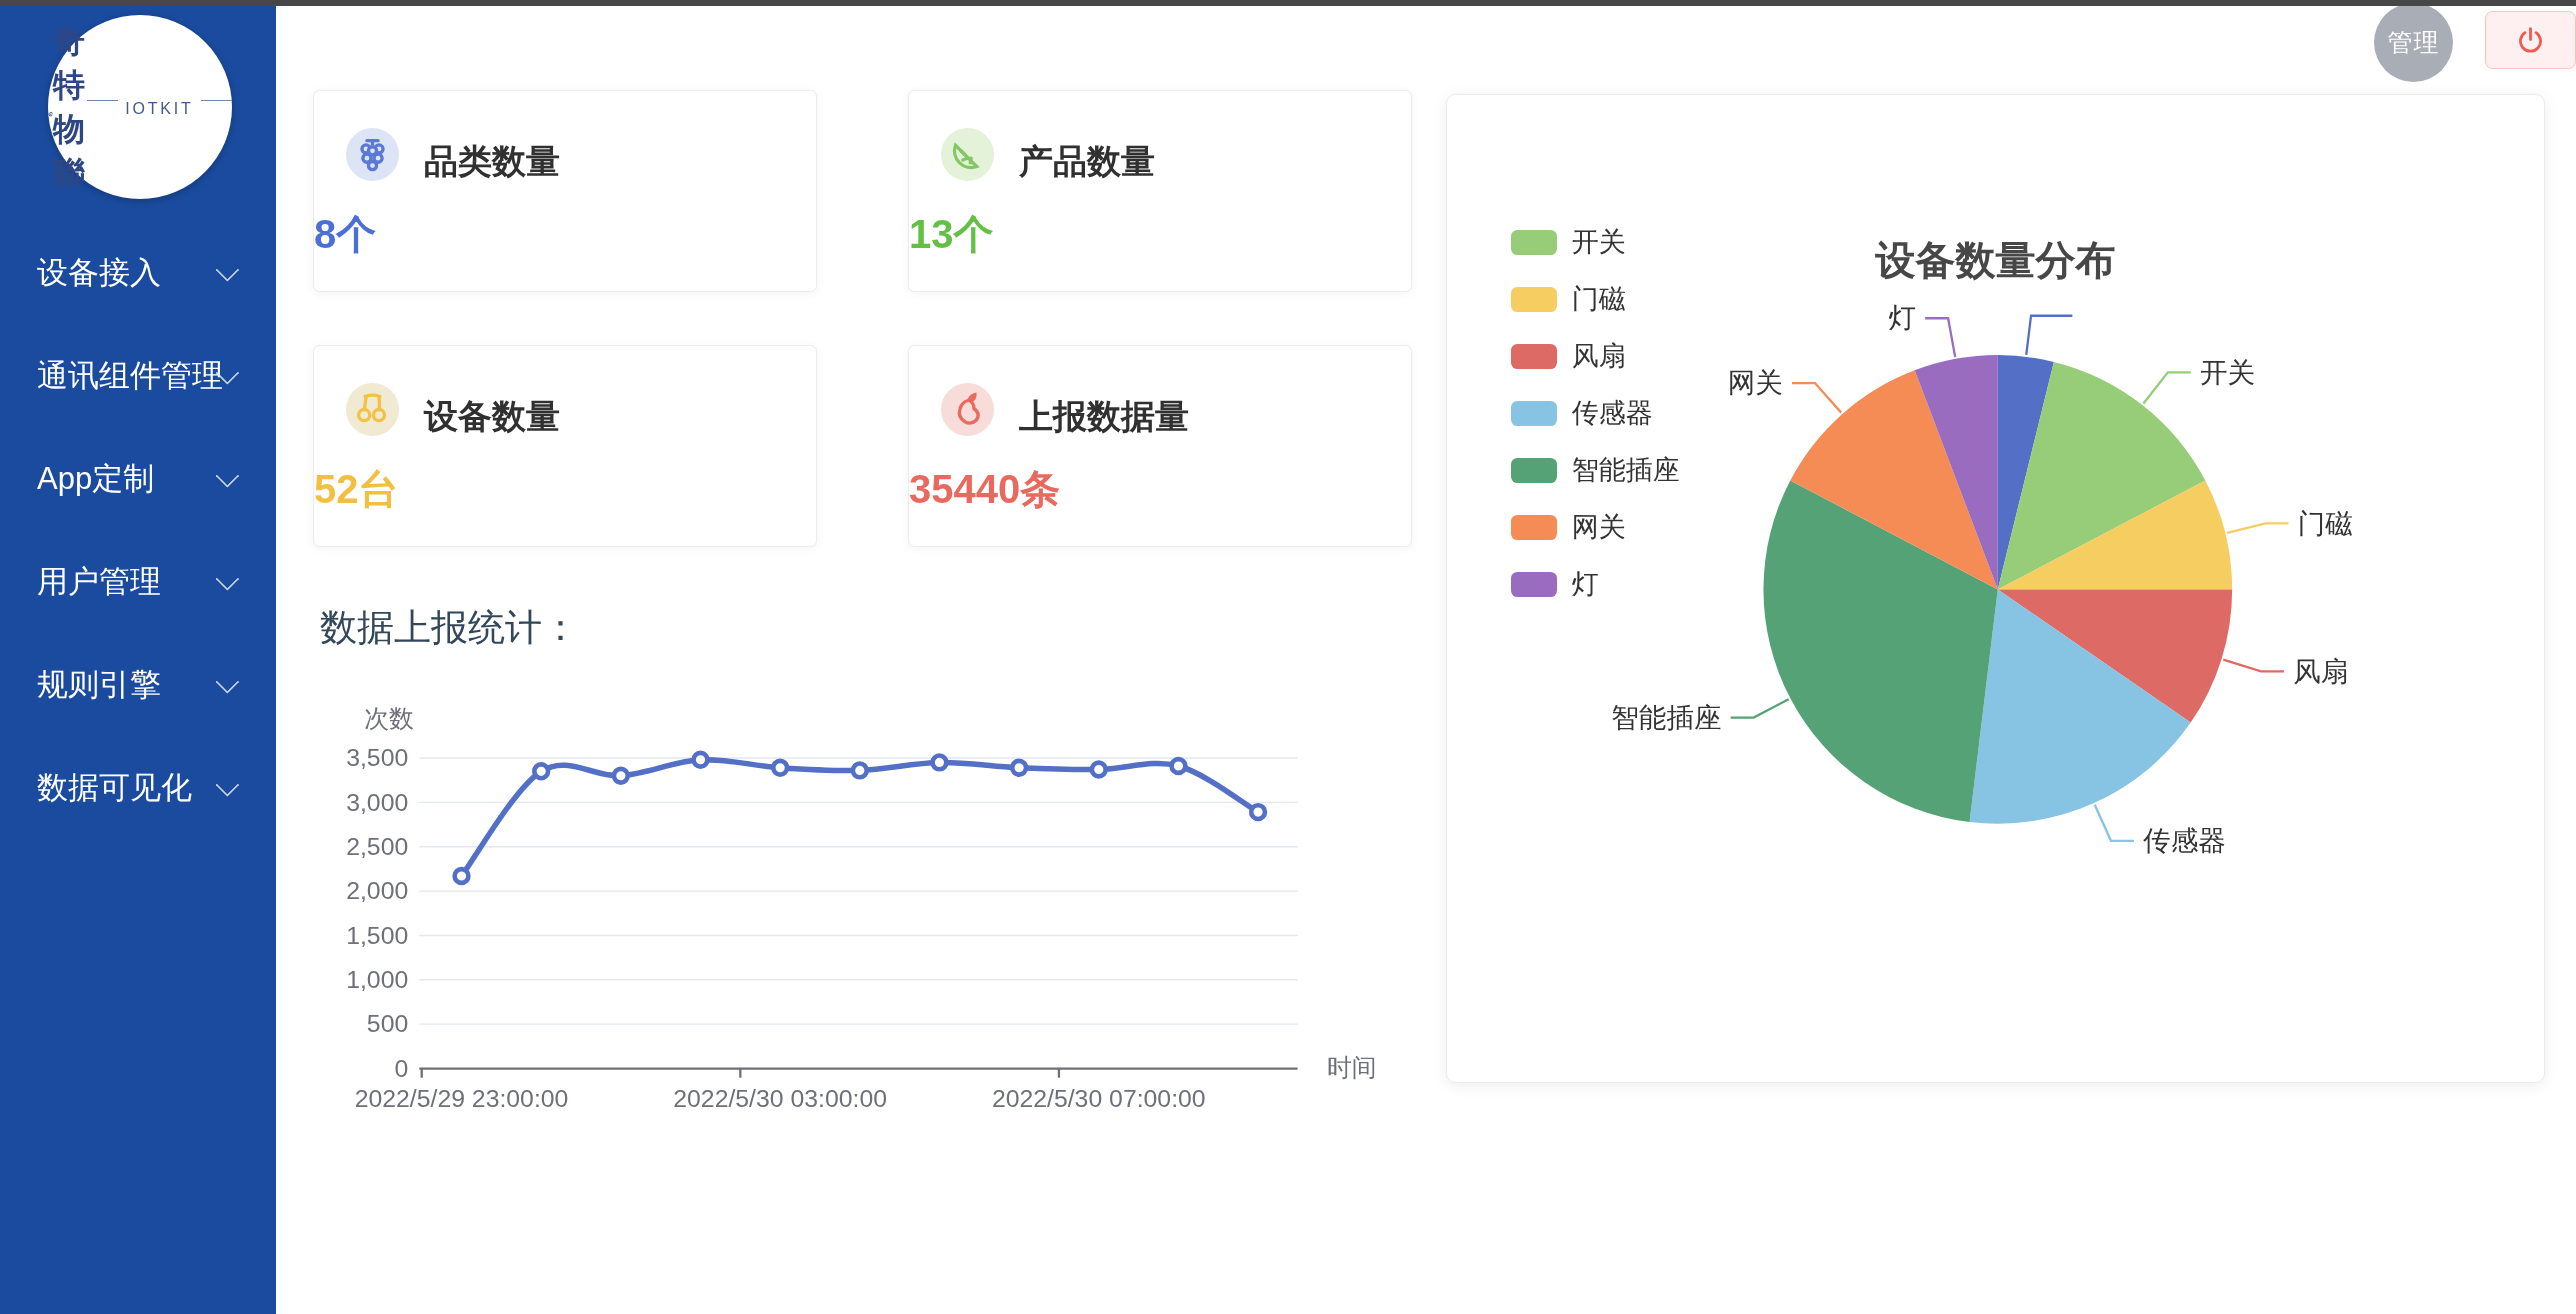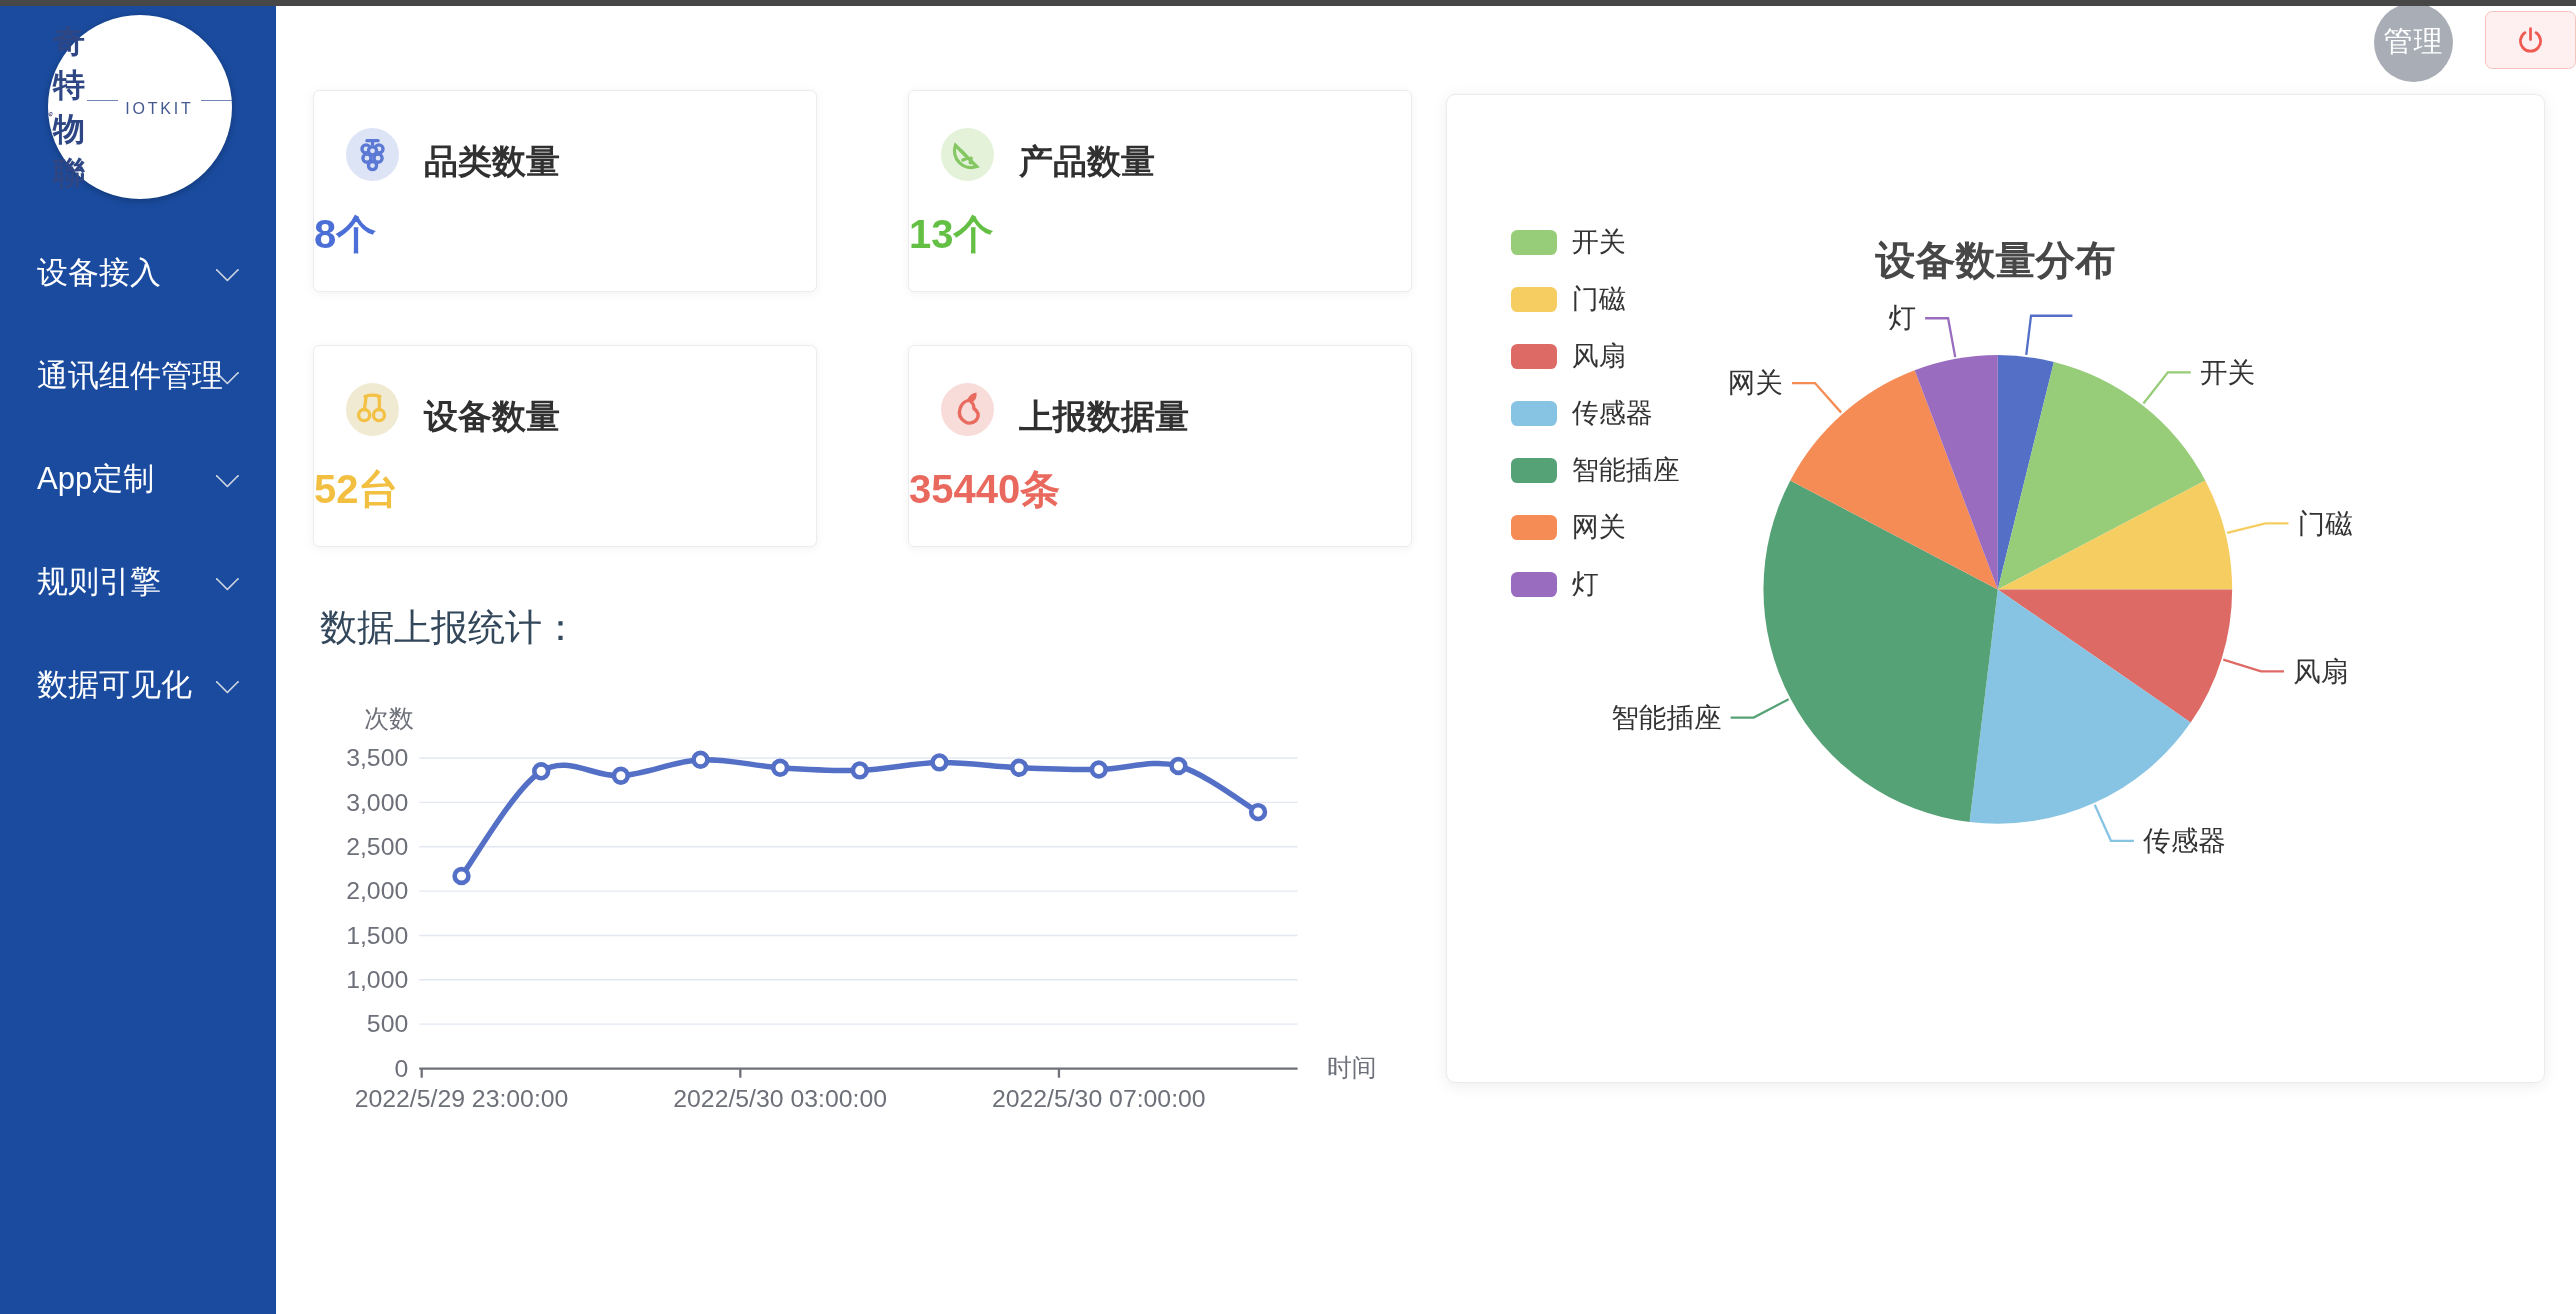--- a/index.html
+++ b/index.html
@@ -28,21 +28,21 @@
   }
   .menu-item .chev{
     position:absolute;right:40px;top:50%;width:14.7px;height:14.7px;
     border-right:2.8px solid rgba(235,235,235,.85);border-bottom:2.8px solid rgba(235,235,235,.85);
     transform:translateY(-70%) rotate(45deg);border-radius:0.9px;
   }
 
   
   .avatar{
     position:absolute;left:2374px;top:2.8px;width:79px;height:79px;border-radius:50%;
-    background:#a8adb6;color:#ffffff;font-size:29px;display:flex;align-items:center;justify-content:center;
+    background:#a8adb6;color:#ffffff;font-size:25px;display:flex;align-items:center;justify-content:center;
     letter-spacing:0.9px;cursor:pointer;
   }
   .power-btn{
     position:absolute;left:2485px;top:11px;width:91px;height:58px;border-radius:7.4px;
     background:#fef0f0;border:1.8px solid #f6c3bf;display:flex;align-items:center;justify-content:center;
     cursor:pointer;padding:0;
   }
 
   
   .stat-card{
@@ -100,20 +100,24 @@
     <div class="menu-item">
       <span>设备接入</span>
       <i class="chev"></i>
     </div>
     <div class="menu-item">
       <span>通讯组件管理</span>
       <i class="chev"></i>
     </div>
     <div class="menu-item">
       <span>App定制</span>
+      <i class="chev"></i>
+    </div>
+    <div class="menu-item">
+      <span>用户管理</span>
       <i class="chev"></i>
     </div>
     <div class="menu-item">
       <span>规则引擎</span>
       <i class="chev"></i>
     </div>
     <div class="menu-item">
       <span>数据可见化</span>
       <i class="chev"></i>
     </div>

